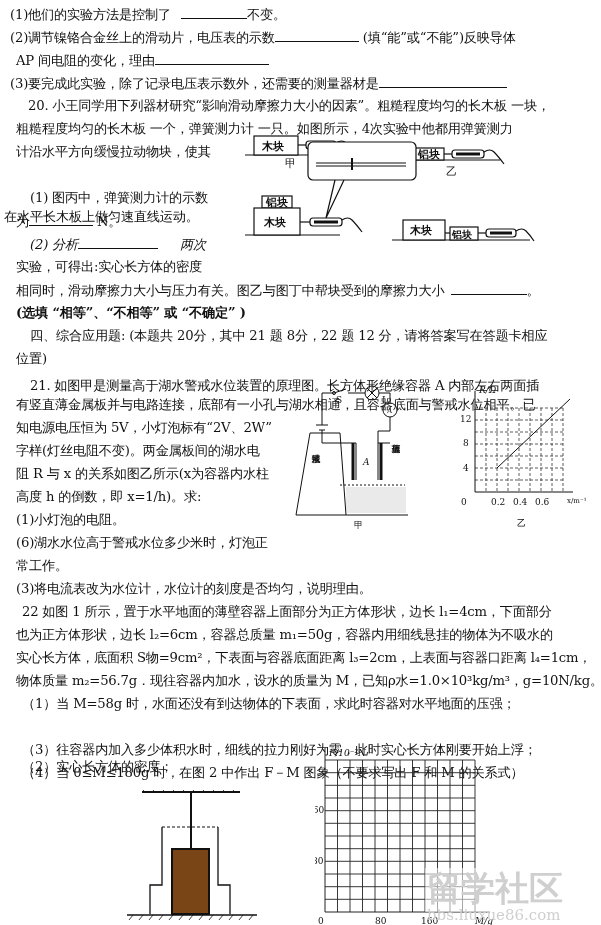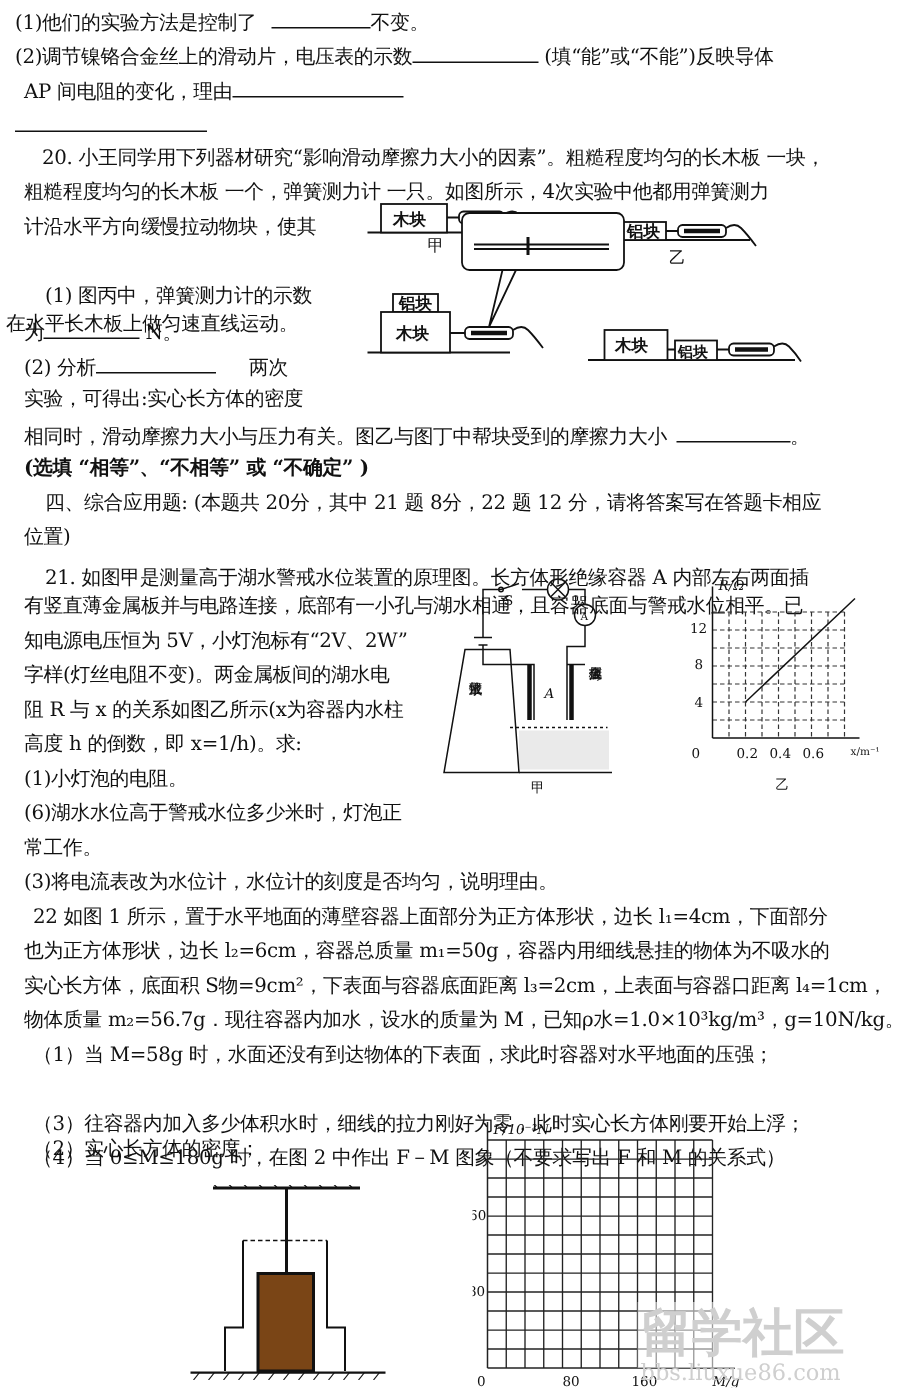--- a/index.html
+++ b/index.html
@@ -18,33 +18,33 @@
   <span class="blank" style="width:66px;margin-left:6px;"></span><span>不变。</span>
 </div>
 <div class="ln" style="left:10px;top:27px;">
   <span>(2)调节镍铬合金丝上的滑动片，电压表的示数</span><span class="blank" style="width:84px;"></span>
   <span>(填“能”或“不能”)反映导体</span>
 </div>
 <div class="ln" style="left:16px;top:50px;">
   <span>AP 间电阻的变化，理由</span><span class="blank" style="width:114px;"></span>
 </div>
 <div class="ln" style="left:10px;top:73px;">
-  <span class="blank" style="width:128px;"></span>
+  <span>(3)要完成此实验，除了记录电压表示数外，还需要的测量器材是</span><span class="blank" style="width:128px;"></span>
 </div>
 
 <div class="ln" style="left:16px;top:96px;margin-left:12px;">20. 小王同学用下列器材研究“影响滑动摩擦力大小的因素”。粗糙程度均匀的长木板 一块，</div>
 <div class="ln" style="left:16px;top:119px;">粗糙程度均匀的长木板 一个，弹簧测力计 一只。如图所示，4次实验中他都用弹簧测力</div>
 <div class="ln" style="left:16px;top:142px;">计沿水平方向缓慢拉动物块，使其</div>
 <div class="ln" style="left:4px;top:165px;margin-top:42px;">在水平长木板上做匀速直线运动。</div>
 <div class="ln" style="left:30px;top:188px;">(1) 图丙中，弹簧测力计的示数</div>
 <div class="ln" style="left:16px;top:211px;">
   <span>为</span><span class="blank" style="width:64px;"></span>
   <span>N。</span>
 </div>
-<div class="ln" style="left:16px;top:234px;">
+<div class="ln" style="left:30px;top:234px;font-style:italic;">
   <span>(2) 分析</span><span class="blank" style="width:80px;"></span>
   <span style="margin-left:18px;">两次</span>
 </div>
 <div class="ln" style="left:16px;top:257px;">实验，可得出:实心长方体的密度</div>
 <div class="ln" style="left:16px;top:280px;">
   <span>相同时，滑动摩擦力大小与压力有关。图乙与图丁中帮块受到的摩擦力大小</span><span class="blank" style="width:76px;margin-left:6px;"></span><span>。</span>
 </div>
 <div class="ln" style="left:16px;top:303px;font-weight:bold;">(选填 “相等”、“不相等” 或 “不确定” )</div>
 
 <svg class="fig" style="left:240px;top:130px;" width="300" height="115">

